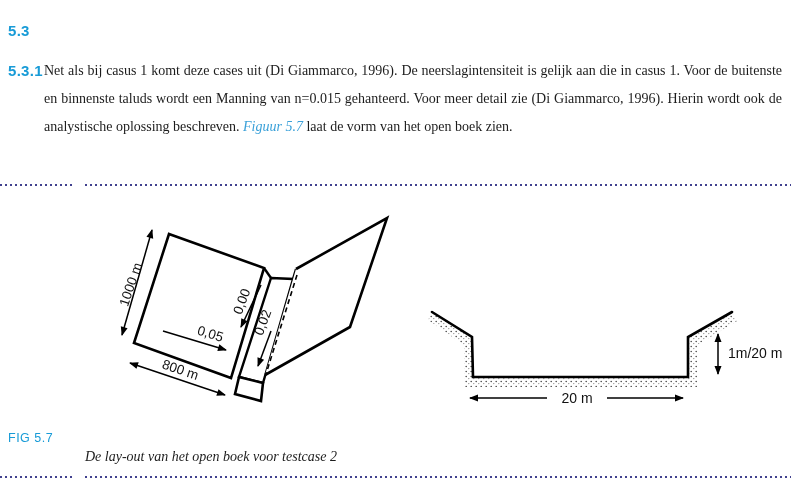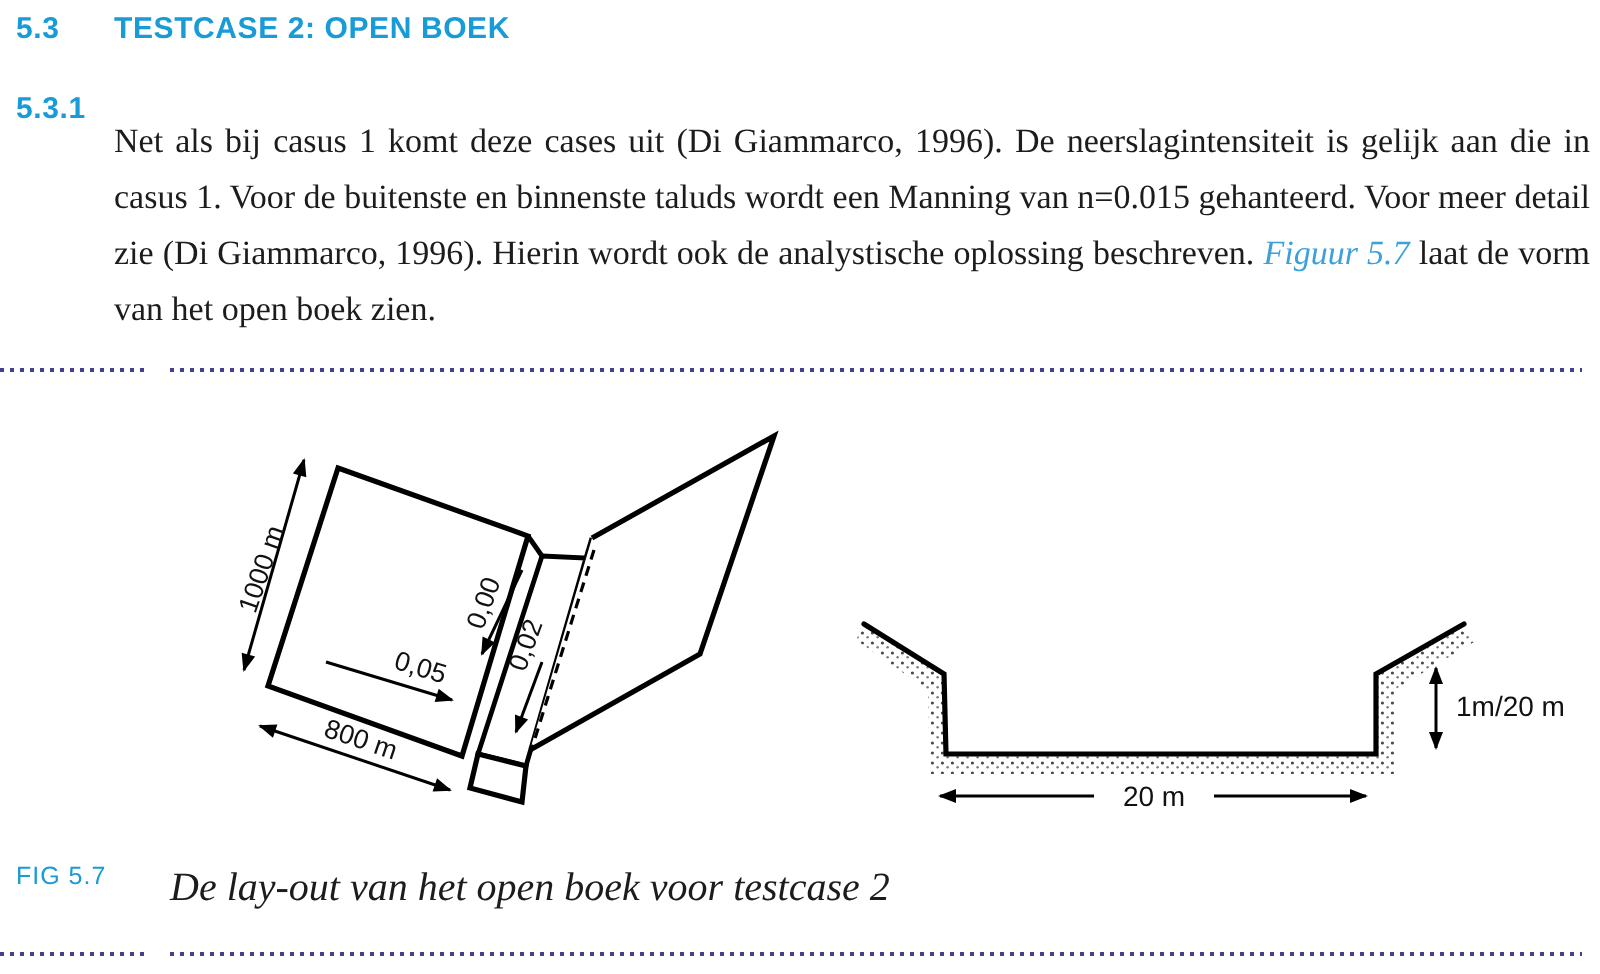--- a/index.html
+++ b/index.html
@@ -3,48 +3,47 @@
 <meta charset="utf-8">
 <style>
   html,body{margin:0;padding:0;background:#fff;}
   body{width:800px;height:487px;position:relative;overflow:hidden;
        font-family:"Liberation Serif", serif;color:#1c1c1c;}
   .abs{position:absolute;}
 
   
   .sec-row{position:absolute;left:8px;display:flex;align-items:flex-start;
            font-family:"Liberation Sans", sans-serif;font-weight:bold;
-           color:#189bd7;font-size:15px;letter-spacing:.3px;}
+           color:#189bd7;font-size:15px;letter-spacing:.3px;margin-top:16px;}
   .sec-num{width:49px;flex:0 0 49px;}
 
   
-  .para{position:absolute;left:57px;top:57px;width:738px;
-        font-size:17px;line-height:28px;text-align:justify;}
+  .para{position:absolute;left:44px;top:57px;width:738px;
+        font-size:14px;line-height:28px;text-align:justify;}
   .figref{color:#3ba1d9;font-style:italic;text-decoration:none;}
 
   
   .dotrule{position:absolute;height:2px;
            background:repeating-linear-gradient(to right,#41418f 0 2px,transparent 2px 5px);}
 
   
   .cap-tag{position:absolute;left:8px;top:431px;
            font-family:"Liberation Sans", sans-serif;font-weight:normal;
            color:#189bd7;font-size:12.5px;letter-spacing:.5px;}
-  .cap-txt{position:absolute;left:85px;top:433px;font-style:italic;font-size:20px;}
+  .cap-txt{position:absolute;left:85px;top:449px;font-style:italic;font-size:14px;}
 
   svg text{font-family:"Liberation Sans", sans-serif;fill:#111;}
   .dimlab{font-size:13.5px;}
   .dimlab2{font-size:14px;}
 </style>
 </head>
 <body>
 
 <div class="sec-row" style="top:6px;">
   <span class="sec-num">5.3</span>
-  <span>TESTCASE 2: OPEN BOEK</span>
 </div>
 
 <div class="sec-row" style="top:46px;">
   <span class="sec-num">5.3.1</span>
 </div>
 
 <div class="para"><span>Net als bij casus 1 komt deze cases uit (Di Giammarco, 1996). De neerslagintensiteit is gelijk aan die in casus 1. Voor de buitenste en binnenste taluds wordt een Manning van n=0.015 gehanteerd. Voor meer detail zie (Di Giammarco, 1996). Hierin wordt ook de analystische oplossing beschreven. </span><a class="figref" href="#">Figuur 5.7</a><span> laat de vorm van het open boek zien.</span></div>
 
 <div class="dotrule" style="top:184px;left:0;width:72px;"></div>
 <div class="dotrule" style="top:184px;left:85px;width:706px;"></div>

